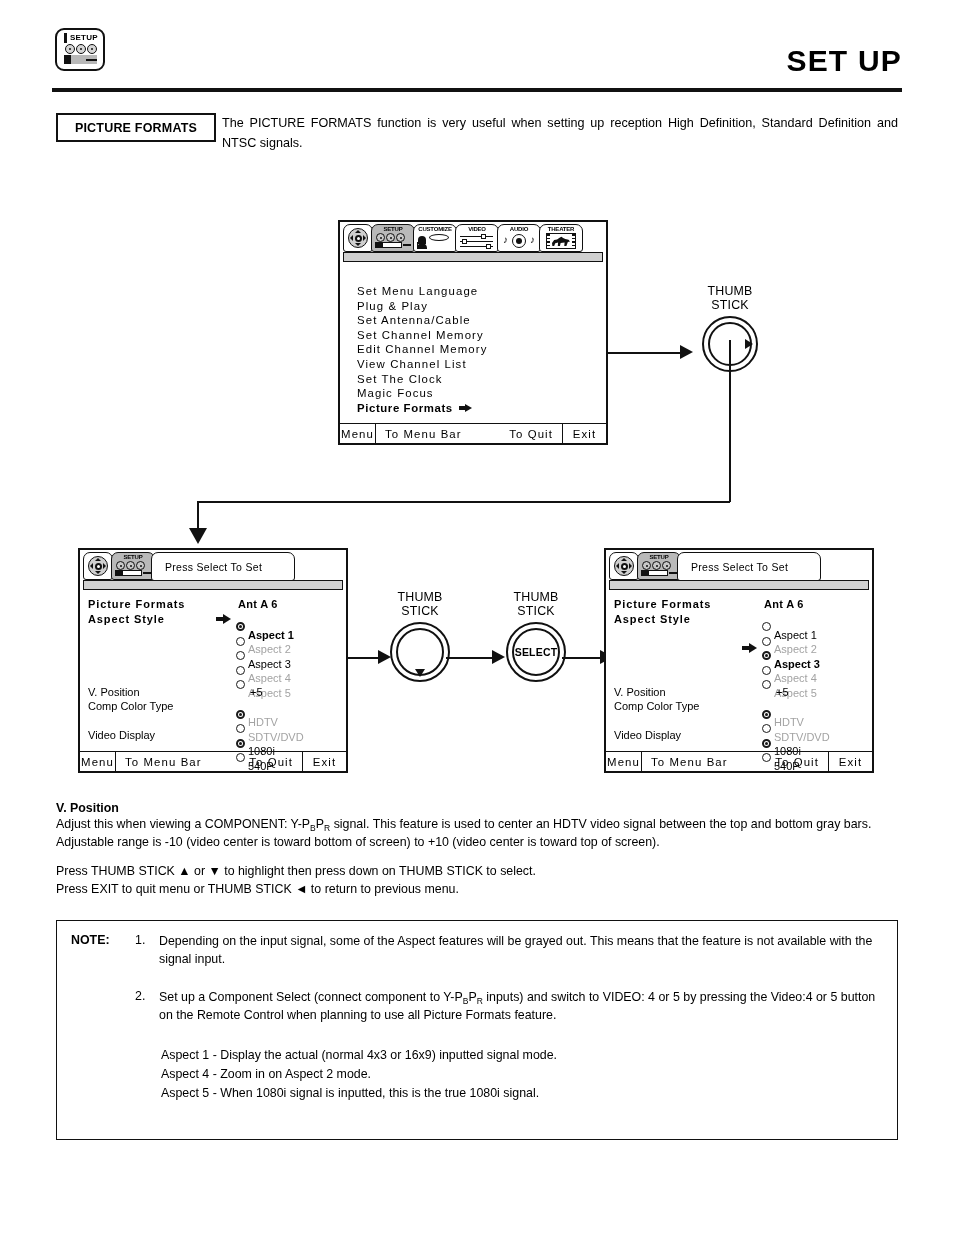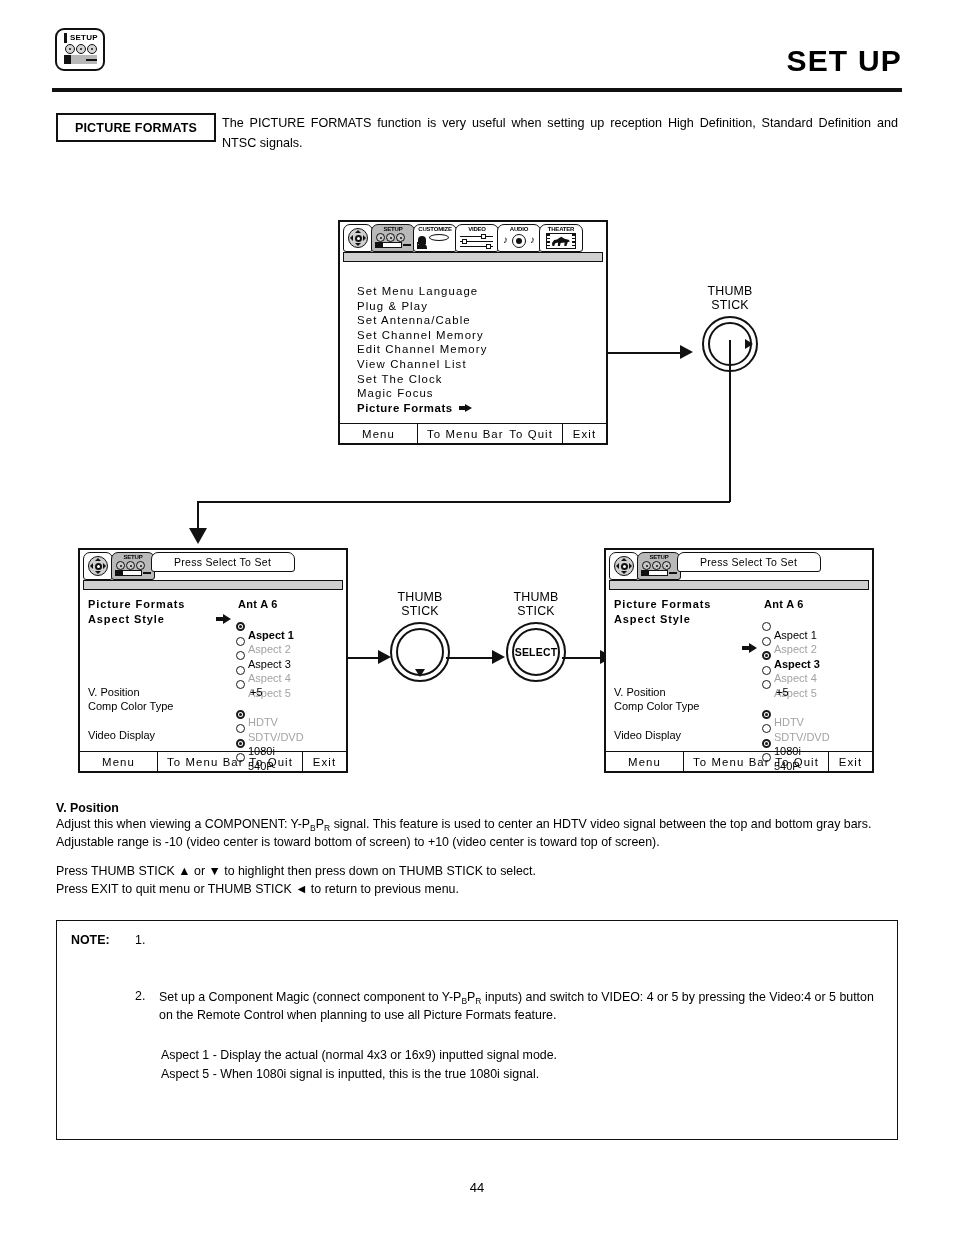--- a/index.html
+++ b/index.html
@@ -137,21 +137,21 @@
   .rarr:before{content:"";position:absolute;left:0;top:2.5px;width:7px;height:4px;background:#111;}
   .rarr:after{content:"";position:absolute;left:6px;top:0;width:0;height:0;
     border-top:4.5px solid transparent;border-bottom:4.5px solid transparent;border-left:7px solid #111;}
 
   .botbar{
     position:absolute;left:0;right:0;bottom:0;height:20px;
     border-top:1.5px solid #111;display:flex;align-items:center;
     font-size:11.4px;letter-spacing:1.1px;box-sizing:border-box;
   }
   .botbar .cell{height:100%;display:flex;align-items:center;box-sizing:border-box;}
-  .botbar .c1{width:78px;justify-content:center;border-right:1.5px solid #111;}
+  .botbar .c1{width:36px;justify-content:center;border-right:1.5px solid #111;}
   .botbar .c2{flex:1;padding-left:9px;}
   .botbar .c3{padding-right:9px;}
   .botbar .c4{width:44px;justify-content:center;border-left:1.5px solid #111;}
 
   
   .pf{position:absolute;left:8px;right:6px;top:0;font-size:11px;}
   .pf .row{position:relative;height:14.6px;}
   .pf .lbl{position:absolute;left:0;top:0;}
   .pf .lbl.b{font-weight:bold;letter-spacing:.9px;}
   .pf .val{position:absolute;left:150px;top:0;}
@@ -169,22 +169,22 @@
   .radio.thin{border-width:1.6px;}
   .cursor-arrow{
     position:absolute;left:128px;top:1px;width:15px;height:10px;
   }
   .cursor-arrow:before{content:"";position:absolute;left:0;top:3px;width:8px;height:4.5px;background:#111;}
   .cursor-arrow:after{content:"";position:absolute;left:7px;top:0;width:0;height:0;
     border-top:5px solid transparent;border-bottom:5px solid transparent;border-left:8px solid #111;}
 
   
   .pstab{
-    position:relative;height:20px;border:1.5px solid #111;border-radius:7px 7px 3px 3px;
-    background:#fff;box-sizing:border-box;display:flex;align-items:center;padding-left:22px;
+    position:relative;height:29px;border:1.5px solid #111;border-radius:7px 7px 3px 3px;
+    background:#fff;box-sizing:border-box;display:flex;align-items:center;padding-left:13px;
     font-size:10.5px;letter-spacing:.3px;margin-left:-2px;text-align:center;
   }
 
   
   .ts{position:absolute;}
   .ts .cap{font-size:12.4px;font-weight:normal;text-align:center;line-height:14px;letter-spacing:.2px;}
   .ts .ring{
     position:relative;border:2.5px solid #111;border-radius:50%;box-sizing:border-box;background:#fff;margin:4px auto 0;
   }
   .ts .ring .inner{
@@ -613,27 +613,28 @@
   <div class="sect-h" style="left:56px;top:801px;">V. Position</div>
   <div class="para" style="left:56px;top:816px;width:842px;">
     <span>Adjust this when viewing a COMPONENT: Y-P</span><span class="sub">B</span><span>P</span><span class="sub">R</span><span> signal.  This feature is used to center an HDTV video signal between the top and bottom gray bars.  Adjustable range is -10 (video center is toward bottom of screen) to +10 (video center is toward top of screen).</span>
   </div>
   <div class="para" style="left:56px;top:881px;width:842px;">Press EXIT to quit menu or THUMB STICK ◄ to return to previous menu.</div>
   <div class="para" style="left:56px;top:863px;width:842px;">Press THUMB STICK ▲ or ▼ to highlight then press down on THUMB STICK to select.</div>
 
   <div class="notebox">
     <div class="note-lbl">NOTE:</div>
     <div class="note-num" style="left:78px;top:12px;">1.</div>
+    <div class="note-item" style="left:102px;top:12px;width:720px;">Depending on the input signal, some of the Aspect features will be grayed out.  This means that the feature is not available with the signal input.</div>
 
     <div class="note-num" style="left:78px;top:68px;">2.</div>
     <div class="note-item" style="left:102px;top:68px;width:730px;">
-      <span>Set up a Component Magic (connect component to Y-P</span><span class="sub">B</span><span>P</span><span class="sub">R</span><span> inputs) and switch to VIDEO: 4 or 5 by pressing the Video:4 or 5 button on the Remote Control when planning to use all Picture Formats feature.</span>
+      <span>Set up a Component Select (connect component to Y-P</span><span class="sub">B</span><span>P</span><span class="sub">R</span><span> inputs) and switch to VIDEO: 4 or 5 by pressing the Video:4 or 5 button on the Remote Control when planning to use all Picture Formats feature.</span>
     </div>
 
     <div class="aspect-list">
       <div>Aspect 1 - Display the actual (normal 4x3 or 16x9) inputted signal mode.</div>
+      <div>Aspect 4 - Zoom in on Aspect 2 mode.</div>
       <div>Aspect 5 - When 1080i signal is inputted, this is the true 1080i signal.</div>
     </div>
   </div>
 
-  <div class="pagenum">44</div>
 
 </div>
 
 </body></html>

